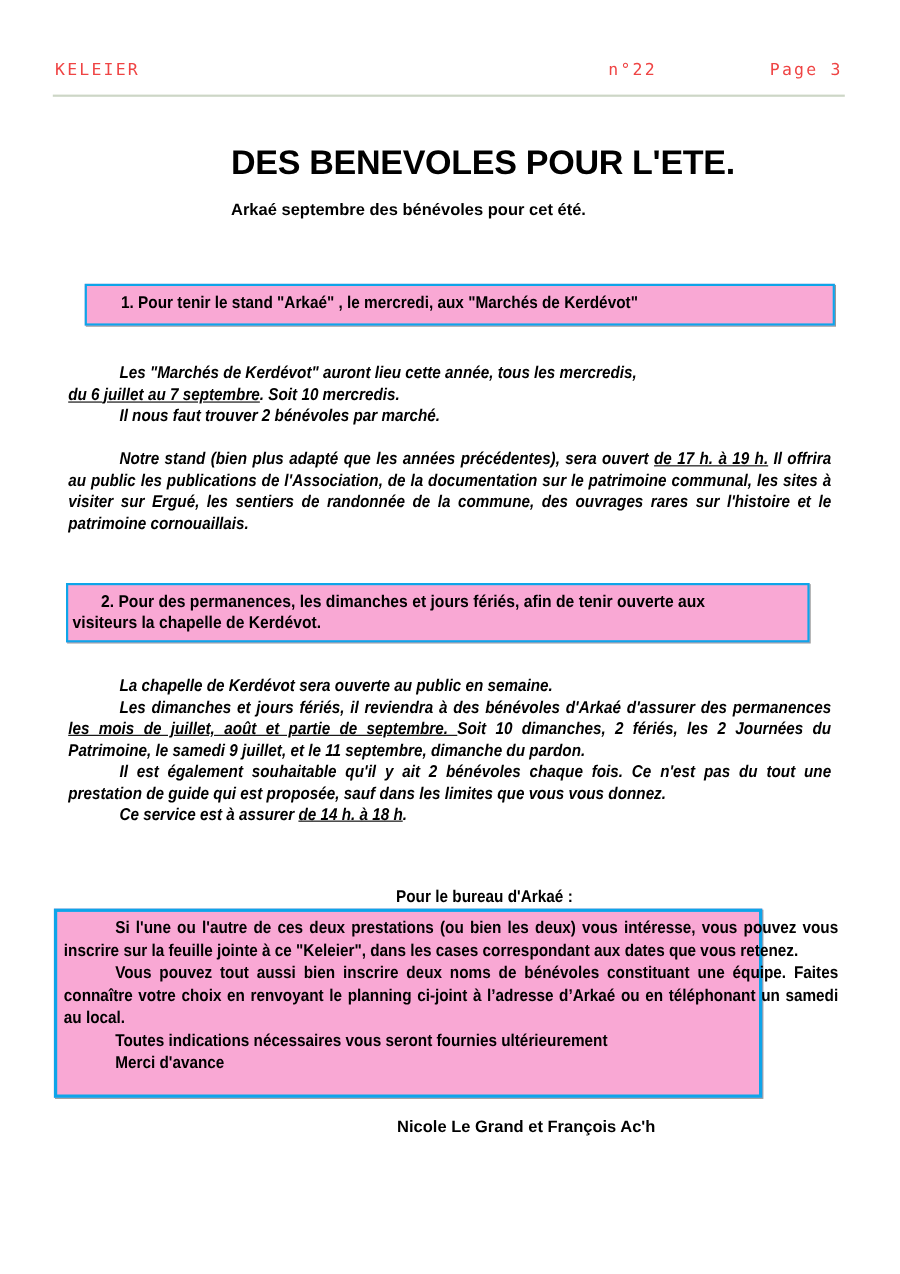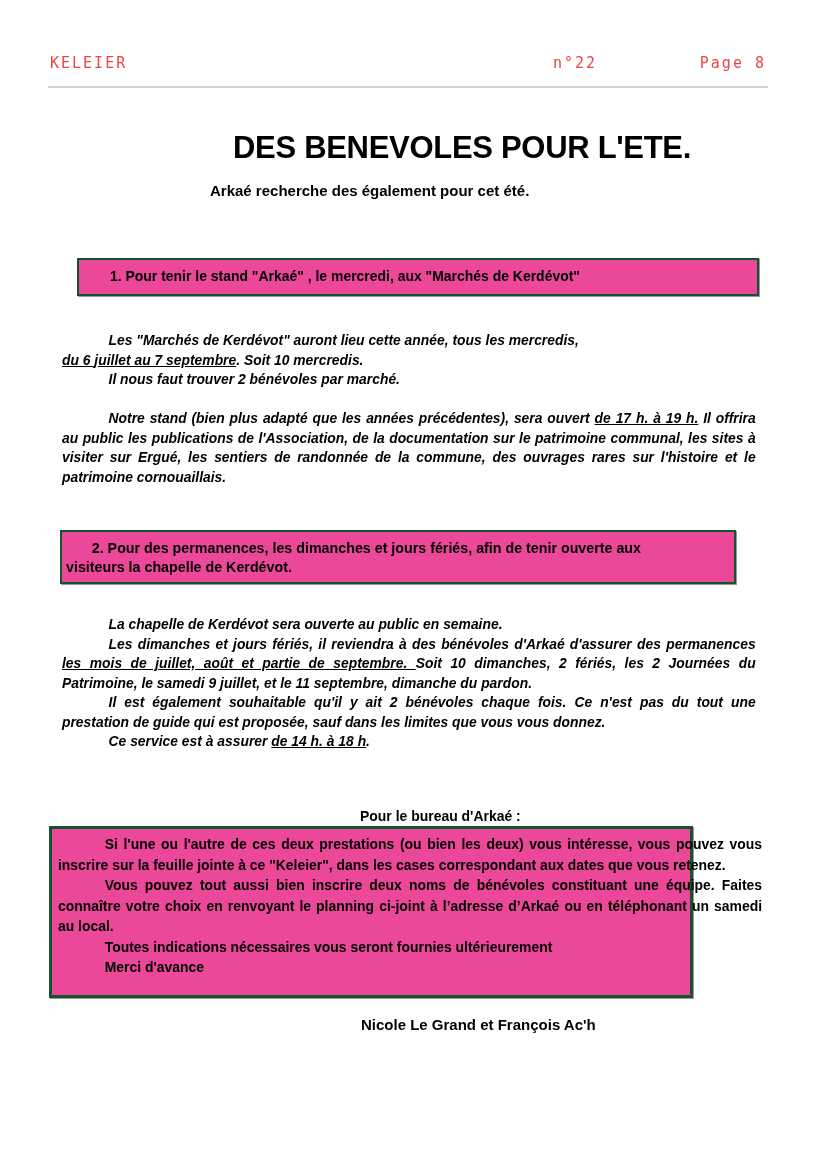--- a/index.html
+++ b/index.html
@@ -38,35 +38,34 @@
       background: #cdd6c6;
     }
     .title {
       position: absolute;
       left: 210px;
       top: 130px;
       font-size: 31px;
       font-weight: bold;
       letter-spacing: -0.3px;
       white-space: nowrap;
-      margin-left: 23px;
     }
     .subtitle {
       position: absolute;
       left: 210px;
       top: 182px;
       font-size: 15px;
       font-weight: bold;
       white-space: nowrap;
     }
     .box {
       position: absolute;
-      border: 2px solid #14532d;
+      border: 2px solid #0ea5e9;
       box-sizing: border-box;
-      background: #ec4899;
+      background: #f9a8d4;
       box-shadow: 1px 1px 0 #999;
     }
     .box1 {
       left: 77px;
       top: 258px;
       width: 682px;
       height: 38px;
     }
     .box1 .txt {
       position: absolute;
@@ -152,26 +151,26 @@
       font-weight: bold;
       white-space: nowrap;
     }
   </style>
 </head>
 <body>
 
 <div class="header">
   <span class="left">KELEIER</span>
   <span class="mid">n°22</span>
-  <span class="right">Page 8</span>
+  <span class="right">Page 3</span>
 </div>
 <div class="header-rule"></div>
 
 <div class="title">DES BENEVOLES POUR L'ETE.</div>
-<div class="subtitle">Arkaé recherche des également pour cet été.</div>
+<div class="subtitle">Arkaé septembre des bénévoles pour cet été.</div>
 
 <div class="box box1">
   <div class="txt">1. Pour tenir le stand "Arkaé" , le mercredi, aux "Marchés de Kerdévot"</div>
 </div>
 
 <div class="body-para p1">
   <span class="ind-line">Les "Marchés de Kerdévot" auront lieu cette année, tous les mercredis,</span>
   <span class="line"><u>du 6 juillet au 7 septembre</u><span>. Soit 10 mercredis.</span></span>
   <span class="ind-line">Il nous faut trouver 2 bénévoles par marché.</span>
 </div>

